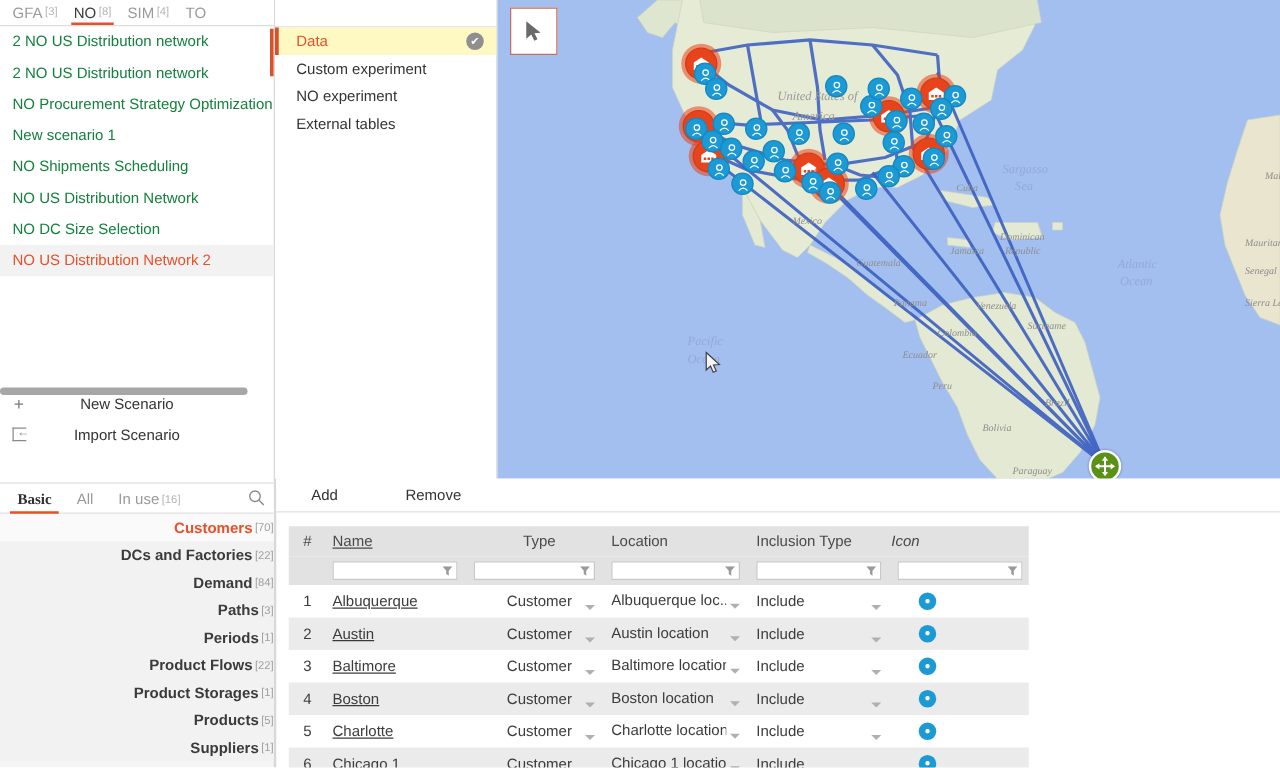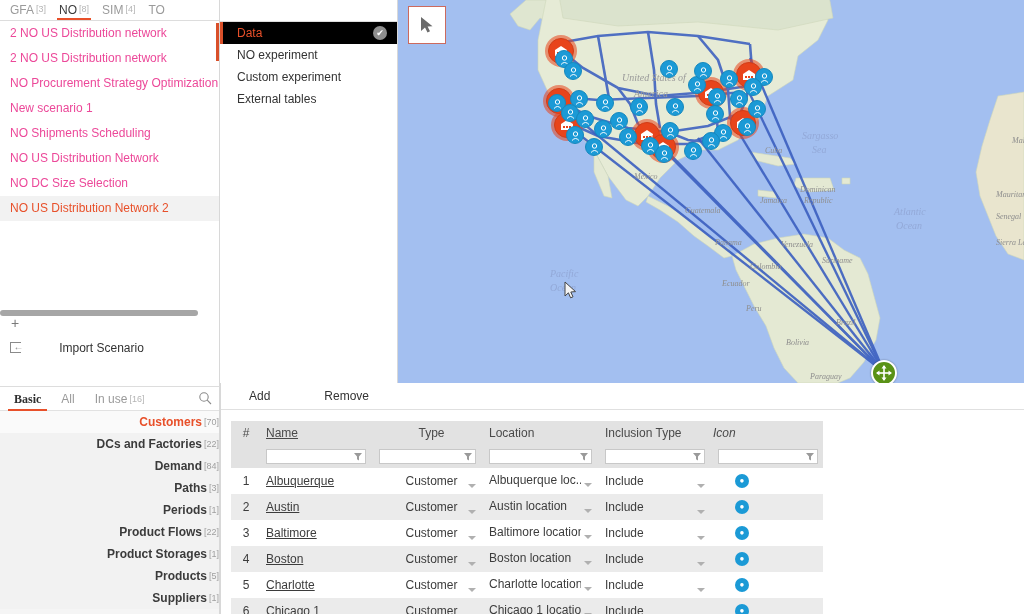--- a/index.html
+++ b/index.html
@@ -26,21 +26,21 @@
     position:relative; padding:0 9px 3px 4px; font-size:12px; color:#9a9a9a;
     white-space:nowrap; cursor:pointer; line-height:14px;
   }
   .scen-tab .cnt { font-size:9px; color:#b5b5b5; margin-left:2px; vertical-align:2px;}
   .scen-tab.active { color:#3b3b3b; }
   .scen-tab.active::after {
     content:""; position:absolute; left:2px; right:7px; bottom:0; height:2px; background:#e8502a;
   }
   .scen-list { position:relative; height:290px; overflow:hidden; }
   .scen-item {
-    height:25px; line-height:25px; padding-left:10px; font-size:12px; color:#ec4899;
+    height:25px; line-height:25px; padding-left:10px; font-size:12px; color:#15803d;
     white-space:nowrap; overflow:hidden; cursor:pointer;
   }
   .scen-item.sel { color:#e8502a; background:#f2f2f2; }
   .scen-vscroll {
     position:absolute; right:0; top:2px; width:3px; height:38px; background:#d9502a;
   }
   .scen-hscroll-track {
     position:absolute; left:0; bottom:69px; width:212px; height:10px;
   }
   .scen-hscroll-thumb {
@@ -95,21 +95,21 @@
   
   .data-panel {
     position:absolute; left:220px; top:0; width:178px; height:386px;
     background:#fff; border-right:1px solid #d8d8d8;
   }
   .data-panel-top { height:22px; border-bottom:1px solid #ddd; background:#fff; }
   .data-item {
     position:relative; height:22px; line-height:22px; padding-left:17px;
     font-size:12px; color:#333; cursor:pointer; white-space:nowrap;
   }
-  .data-item.sel { background:#000000; color:#e8502a; }
+  .data-item.sel { background:#fef9c3; color:#e8502a; }
   .data-item.sel::before {
     content:""; position:absolute; left:0; top:0; bottom:0; width:3px; background:#d9502a;
   }
   .chk {
     position:absolute; right:10px; top:4px; width:14px; height:14px; border-radius:50%;
     background:#8f8f8f; color:#fff; font-size:9px; line-height:14px; text-align:center;
   }
 
   
   .map {
@@ -226,20 +226,21 @@
       <div class="scen-vscroll"></div>
     </div>
 
     <div class="scen-hscroll-track">
       <div class="scen-hscroll-thumb"></div>
     </div>
 
     <div class="scen-actions">
       <div class="scen-action">
         <span class="ic">+</span>
+        <span class="lbl">New Scenario</span>
       </div>
       <div class="scen-action">
         <span class="ic"><span class="imp-icon"></span></span>
         <span class="lbl">Import Scenario</span>
       </div>
     </div>
   </div>
 
   <div class="ent-panel">
     <div class="ent-tabs">
@@ -290,24 +291,24 @@
     </div>
   </div>
 
   <div class="data-panel">
     <div class="data-panel-top"></div>
     <div class="data-item sel">
       <span>Data</span>
       <span class="chk">✔</span>
     </div>
     <div class="data-item">
+      <span>Custom experiment</span>
+    </div>
+    <div class="data-item">
       <span>NO experiment</span>
-    </div>
-    <div class="data-item">
-      <span>Custom experiment</span>
     </div>
     <div class="data-item">
       <span>External tables</span>
     </div>
   </div>
 
   <div class="map">
     <svg class="map-svg" viewBox="0 0 626 383">
 
       <g fill="#e4e9d3" stroke="#cfd6bb" stroke-width="0.6">

